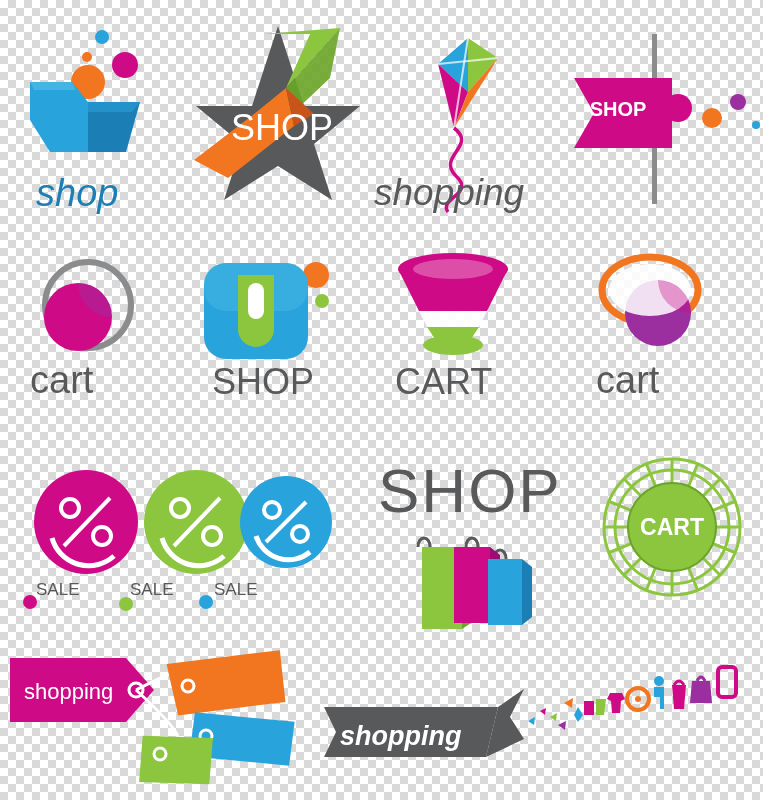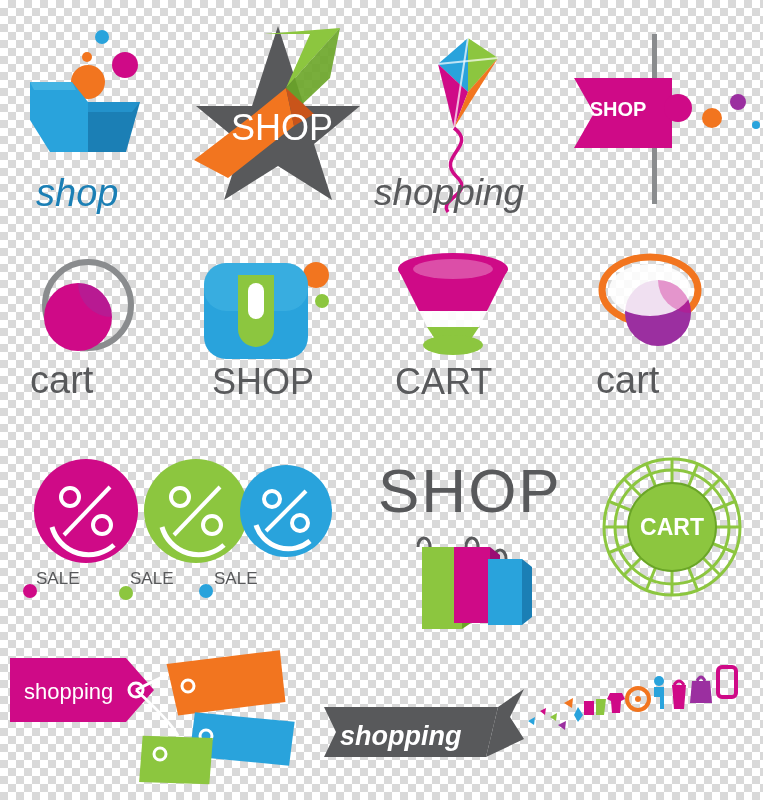--- a/index.html
+++ b/index.html
@@ -112,21 +112,21 @@
   <div class="item" style="left:590px;top:245px;width:160px;height:170px;">
     <svg width="160" height="170" viewBox="0 0 160 170">
       <ellipse cx="60" cy="45" rx="48" ry="33" fill="none" stroke="#f2751f" stroke-width="7"></ellipse>
       <circle cx="68" cy="68" r="33" fill="#9b2fa0"></circle>
       <ellipse cx="60" cy="45" rx="41" ry="26" fill="#ffffff" opacity="0.85"></ellipse>
       <path d="M68 35 A33 33 0 0 1 101 68 A33 33 0 0 1 68 35 Z" fill="#cf0a87" opacity="0.35"></path>
     </svg>
     <div class="cap" style="left:6px;top:114px;font-size:38px;color:#58595b;">cart</div>
   </div>
 
-  <div class="item" style="left:18px;top:453px;width:290px;height:160px;">
+  <div class="item" style="left:18px;top:464px;width:290px;height:160px;">
     <svg width="290" height="160" viewBox="0 0 290 160">
       <circle cx="12" cy="138" r="7" fill="#cf0a87"></circle>
       <circle cx="108" cy="140" r="7" fill="#8cc63f"></circle>
       <circle cx="188" cy="138" r="7" fill="#29a3dc"></circle>
       <circle cx="68" cy="58" r="52" fill="#cf0a87"></circle>
       <circle cx="178" cy="58" r="52" fill="#8cc63f"></circle>
       <circle cx="268" cy="58" r="46" fill="#29a3dc"></circle>
       <g stroke="#ffffff" fill="none">
         <circle cx="52" cy="44" r="9" stroke-width="4"></circle>
         <circle cx="84" cy="72" r="9" stroke-width="4"></circle>

